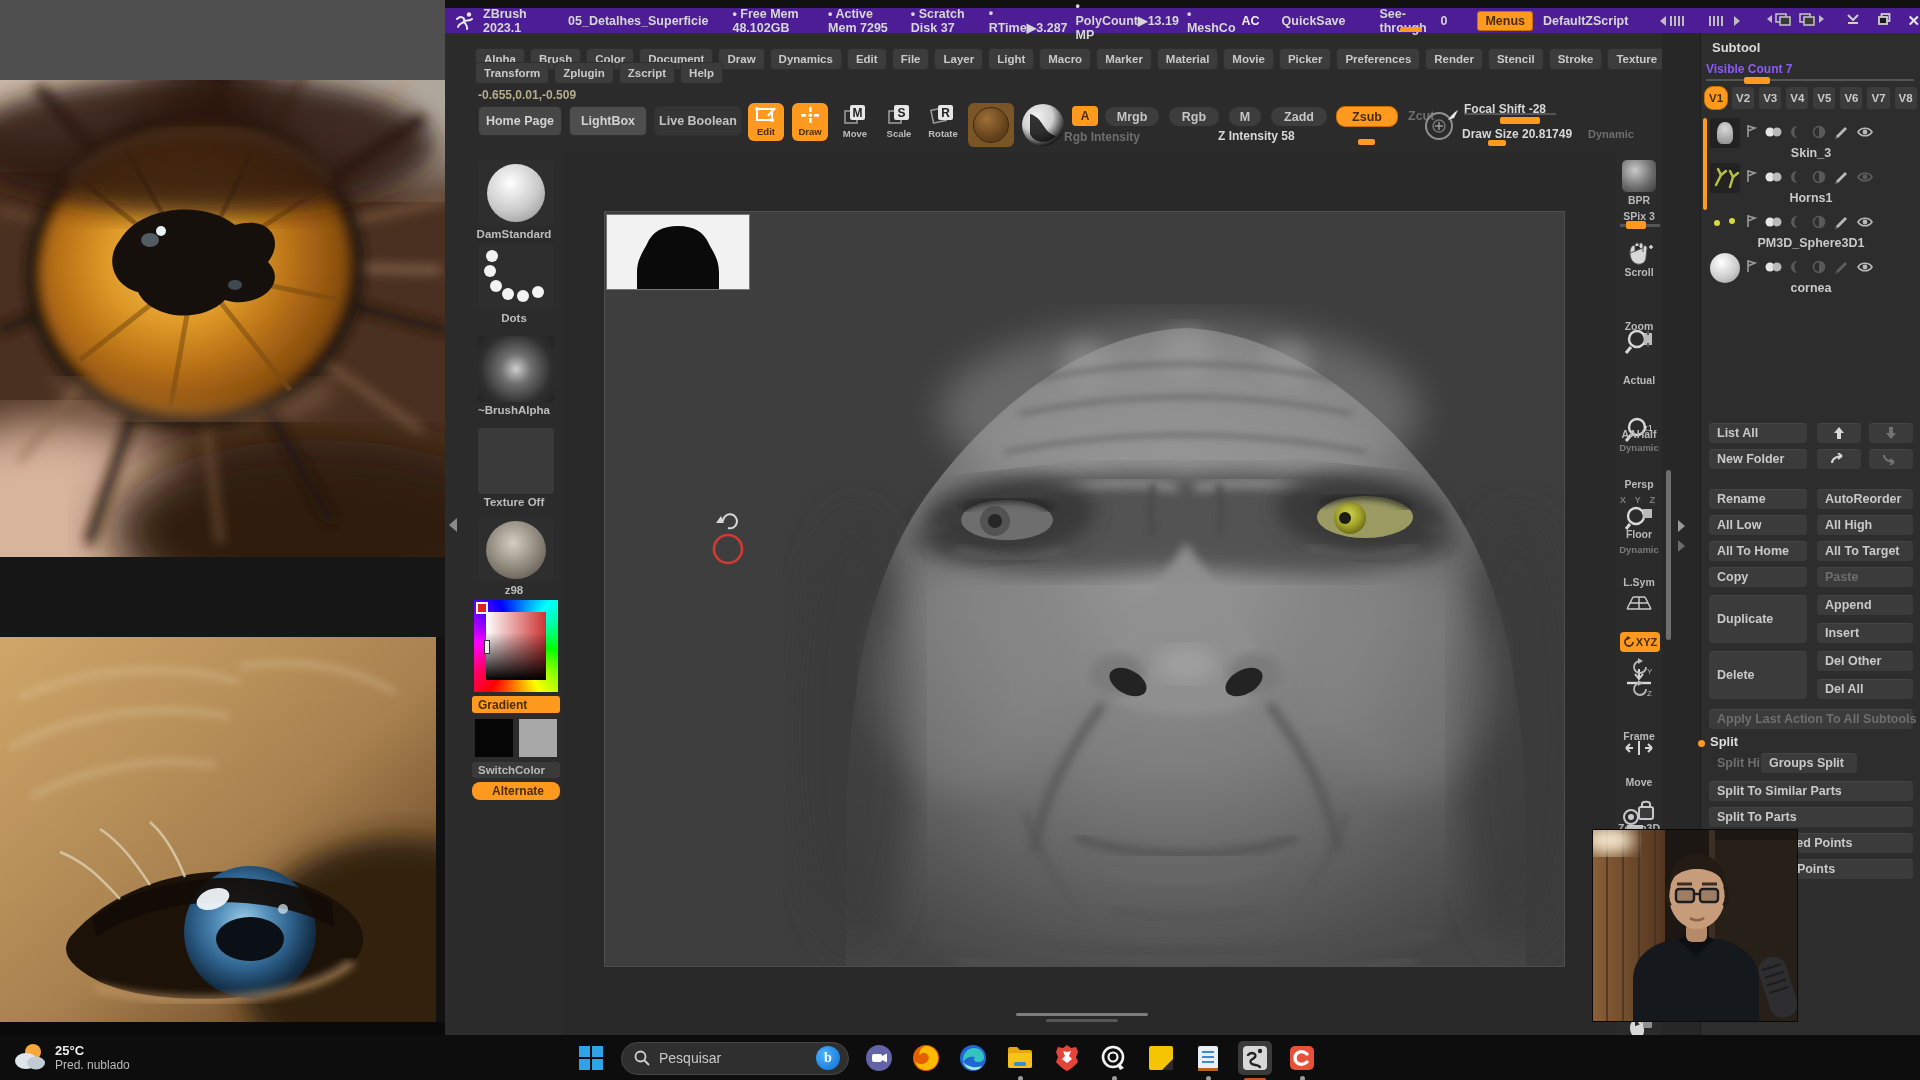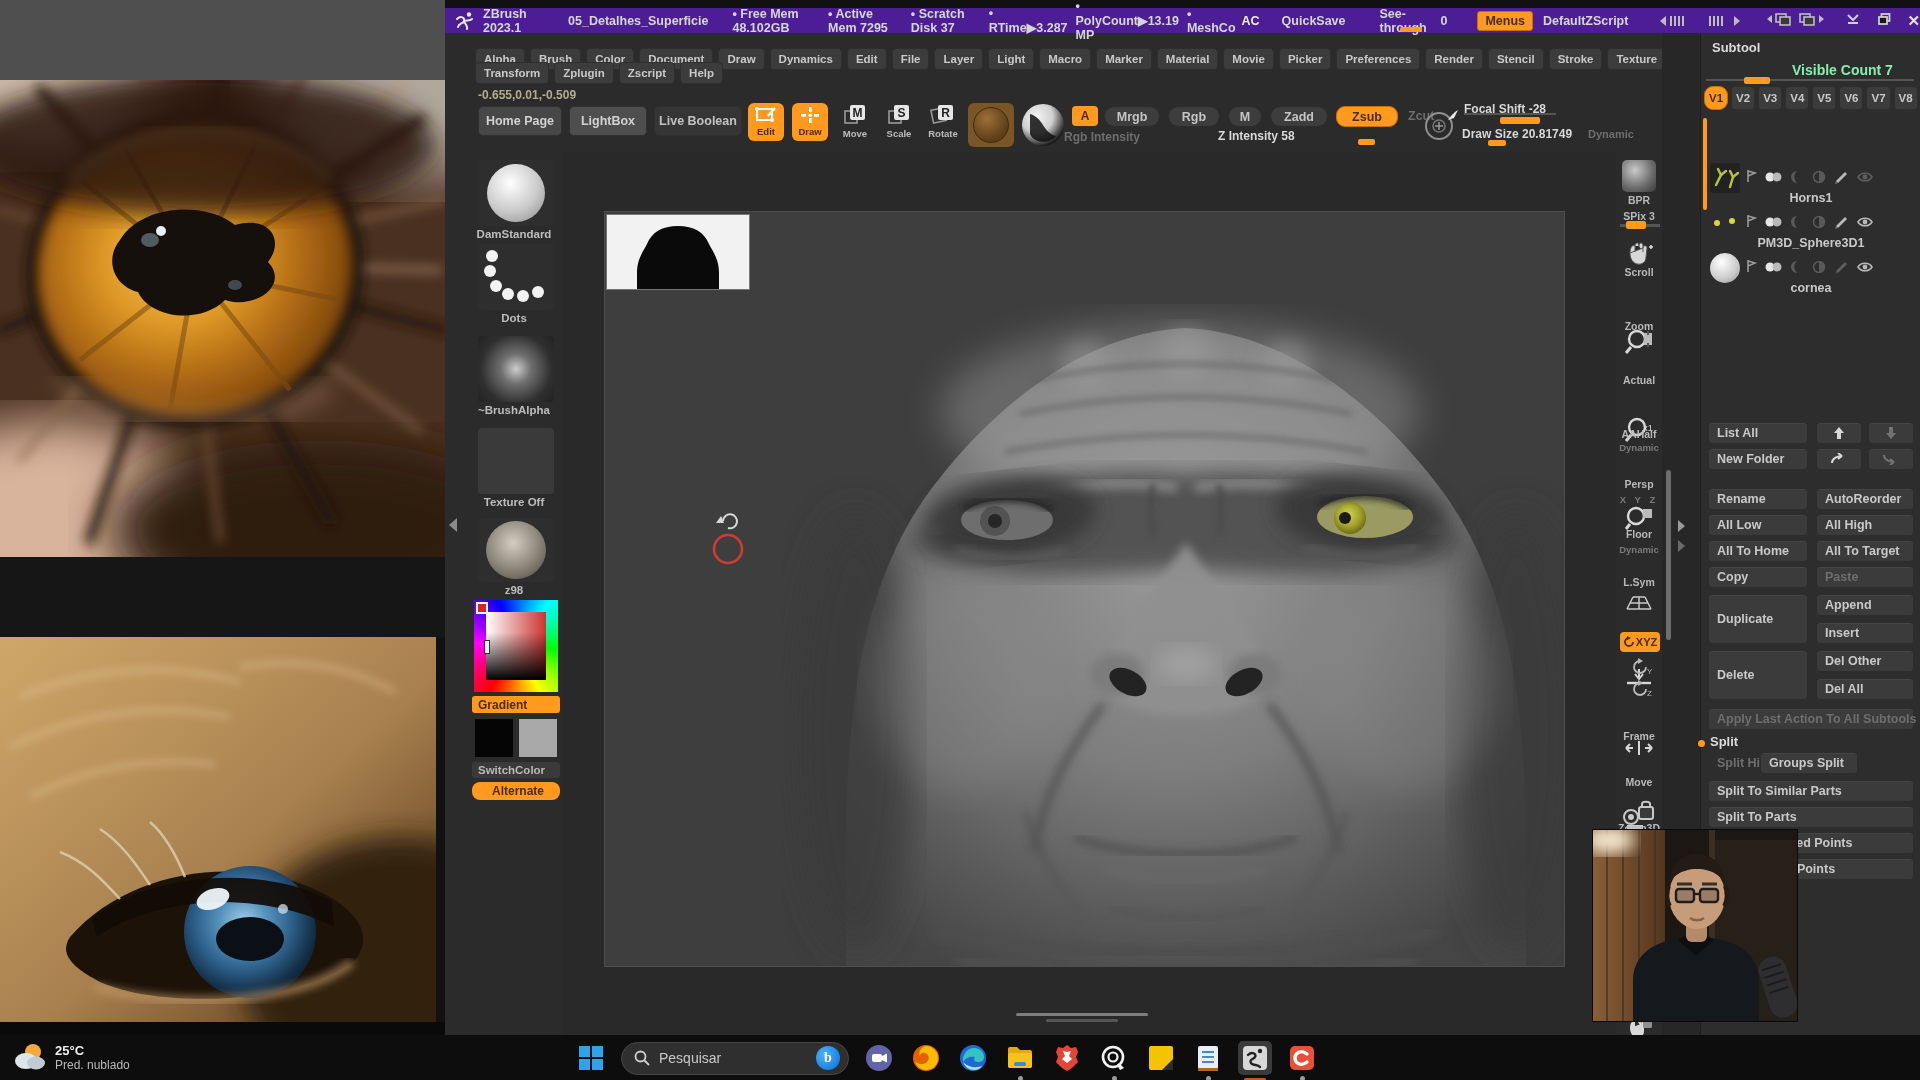--- a/index.html
+++ b/index.html
@@ -636,21 +636,21 @@
       </svg>
   </div>
   <div class="strip-label" style="top:776px;">Move</div>
 
   <div class="strip-label" style="top:822px;">Zoom3D</div>
 
   <div class="strip-label" style="top:868px;">Rotate</div>
 
   <div class="abs" style="left:1700px;top:33px;width:220px;height:1002px;background:#2d2d2d;border-left:1px solid #1e1e1e;"></div>
   <div class="abs" style="left:1712px;top:40px;font-size:13px;font-weight:700;color:#dcdcdc;">Subtool</div>
-  <div class="abs" style="left:1792px;top:62px;font-size:14px;font-weight:700;color:#86efac;">Visible Count 7</div>
+  <div class="abs" style="left:1706px;top:62px;font-size:12px;font-weight:700;color:#8b5cf6;">Visible Count 7</div>
   <div class="abs" style="left:1706px;top:79px;width:208px;height:2px;background:#555;"></div>
   <div class="abs" style="left:1744px;top:77px;width:26px;height:7px;background:#ff9a1f;border-radius:2px;"></div>
 
   <div class="abs" style="left:1704px;top:86px;display:flex;gap:3px;">
     <div class="mbtn orange" style="height:24px;padding:0 4px;">V1</div>
     <div class="mbtn" style="height:24px;padding:0 4px;">V2</div>
     <div class="mbtn" style="height:24px;padding:0 4px;">V3</div>
     <div class="mbtn" style="height:24px;padding:0 4px;">V4</div>
     <div class="mbtn" style="height:24px;padding:0 4px;">V5</div>
     <div class="mbtn" style="height:24px;padding:0 4px;">V6</div>
@@ -679,20 +679,46 @@
           <path d="M2,12 L11,3 L13,5 L4,14 Z" fill="#b9b9b9"></path>
           <path d="M2,12 L1,15 L4,14 Z" fill="#777"></path>
         </g>
     <g id="i-eye">
           <path d="M1,7 C4,2 12,2 15,7 C12,12 4,12 1,7 Z" fill="none" stroke="#b9b9b9" stroke-width="1.6"></path>
           <circle cx="8" cy="7" r="2.4" fill="#b9b9b9"></circle>
         </g>
   </defs>
     </svg>
 
+  <div class="abs" style="left:1708px;top:118px;width:206px;height:44px;">
+    <div class="abs" style="left:2px;top:0;width:30px;height:30px;background:#222;border-radius:3px;overflow:hidden;">
+      <div style="position:absolute;left:7px;top:4px;width:16px;height:22px;background:radial-gradient(circle at 50% 30%, #d9d9d9, #8a8a8a);border-radius:45% 45% 30% 30%;"></div>
+    </div>
+    <div class="abs" style="left:38px;top:6px;display:flex;gap:8px;align-items:center;">
+      <svg width="11" height="16">
+          <use href="#i-flag"></use>
+        </svg>
+        <svg width="17" height="12">
+          <use href="#i-pp"></use>
+        </svg>
+      <svg width="14" height="14" opacity=".45">
+          <use href="#i-cres"></use>
+        </svg>
+        <svg width="14" height="14" opacity=".45">
+          <use href="#i-half"></use>
+        </svg>
+      <svg width="15" height="16">
+          <use href="#i-pen"></use>
+        </svg>
+        <svg width="16" height="14">
+          <use href="#i-eye"></use>
+        </svg>
+    </div>
+    <div class="abs" style="left:0;top:28px;width:206px;text-align:center;font-size:12.5px;font-weight:700;color:#c9c9c9;">Skin_3</div>
+  </div>
 
   <div class="abs" style="left:1708px;top:163px;width:206px;height:44px;">
     <div class="abs" style="left:2px;top:0;width:30px;height:30px;background:#222;border-radius:3px;overflow:hidden;">
       <svg width="30" height="30">
           <g stroke="#b8c040" stroke-width="2.5" stroke-linecap="round">
             <path d="M6,22 L11,12"></path>
             <path d="M11,12 L8,6"></path>
             <path d="M11,12 L16,8"></path>
             <path d="M20,24 L23,14"></path>
             <path d="M23,14 L20,8"></path>

